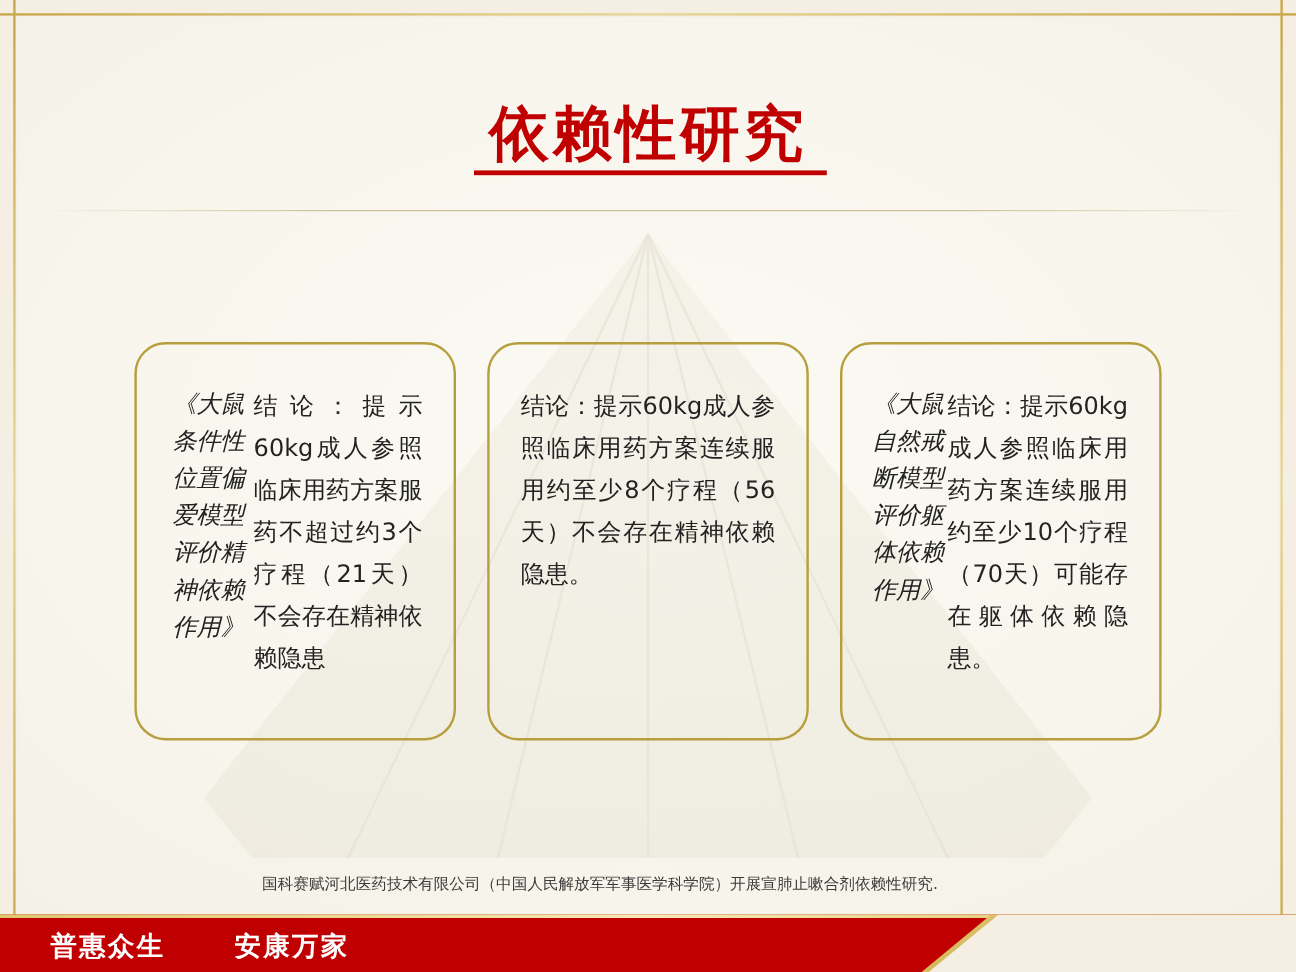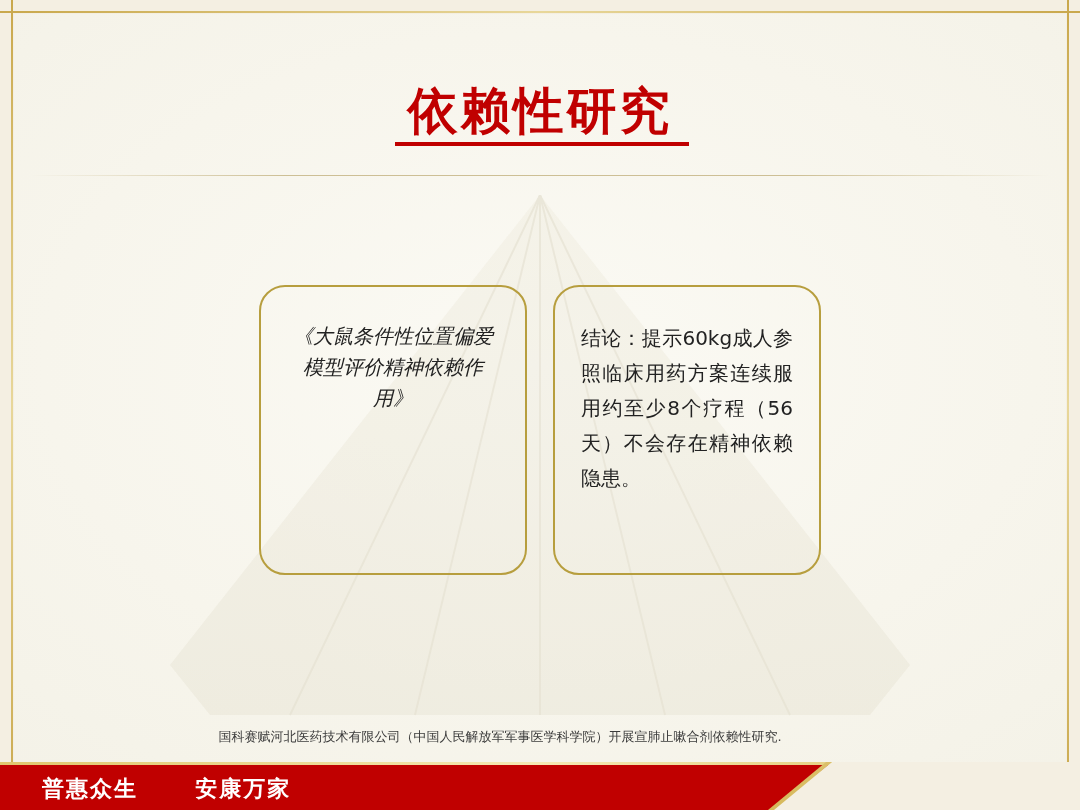--- a/index.html
+++ b/index.html
@@ -42,21 +42,21 @@
     position:absolute;left:30px;top:175px;width:1020px;height:1px;
     background:linear-gradient(90deg,rgba(200,180,120,0),#cdbf95 25%,#cdbf95 75%,rgba(200,180,120,0));
   }
 
   
   .cards{
     position:absolute;left:0;top:285px;width:1080px;height:335px;
     display:flex;justify-content:center;gap:26px;
   }
   .card{
-    width:268px;height:290px;
+    width:268px;height:332px;
     border:2px solid #b79e3e;
     border-radius:26px;
     box-sizing:border-box;
     padding:34px 24px 0 24px;
     display:flex;flex-direction:row;
     background:transparent;
   }
   .card-heading{
     font-size:20px;color:#222222;line-height:1.55;text-align:center;
     font-family:"DejaVu Sans","Liberation Sans",sans-serif;
@@ -133,26 +133,31 @@
   <div class="gold-line-right"></div>
 
   <div class="title">依赖性研究</div>
   <div class="title-underline"></div>
   <div class="header-rule"></div>
 
   <div class="cards">
 
     <div class="card">
       <div class="card-heading">《大鼠条件性位置偏爱模型评价精神依赖作用》</div>
+      <div class="card-body">结论：提示60kg成人参照临床用药方案服药不超过约3个疗程（21天）不会存在精神依赖隐患</div>
     </div>
 
     <div class="card">
       <div class="card-body">结论：提示60kg成人参照临床用药方案连续服用约至少8个疗程（56天）不会存在精神依赖隐患。</div>
     </div>
 
+    <div class="card">
+      <div class="card-heading">《大鼠自然戒断模型评价躯体依赖作用》</div>
+      <div class="card-body">结论：提示60kg成人参照临床用药方案连续服用约至少10个疗程（70天）可能存在躯体依赖隐患。</div>
+    </div>
 
   </div>
 
   <div class="footnote">国科赛赋河北医药技术有限公司（中国人民解放军军事医学科学院）开展宣肺止嗽合剂依赖性研究.</div>
 
   <div class="bottom-bar">
     <div class="gold-edge"></div>
     <div class="cut"></div>
     <div class="cut-gold"></div>
     <div class="slogan">

